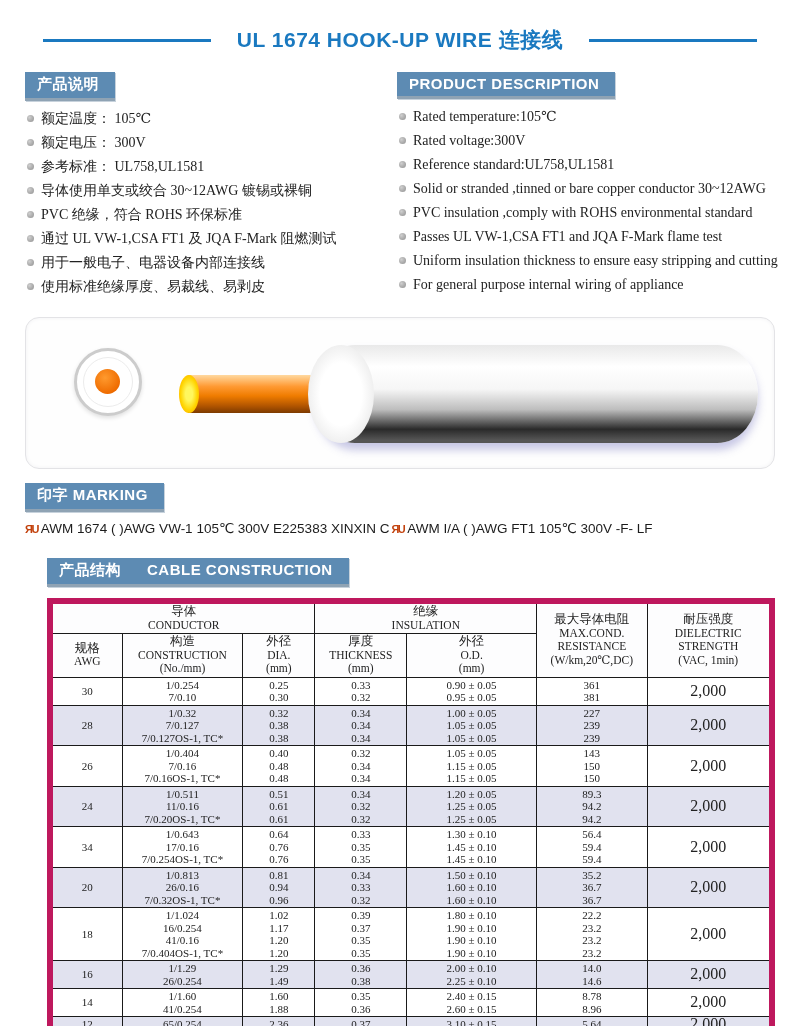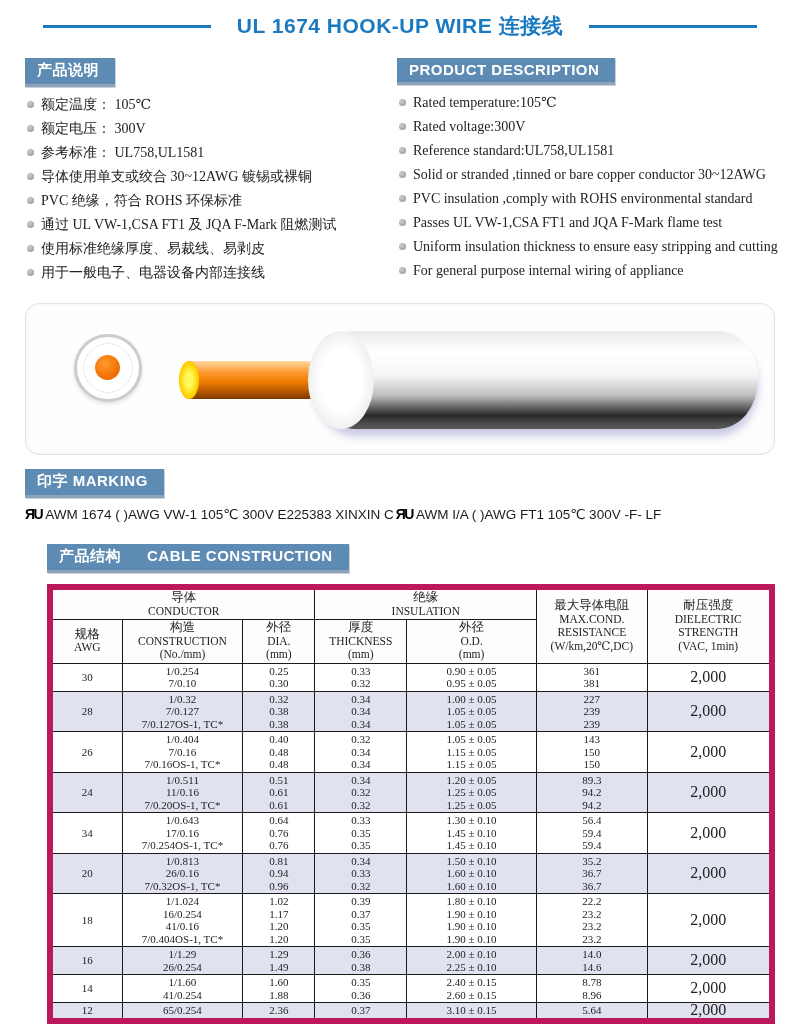--- a/index.html
+++ b/index.html
@@ -1,20 +1,20 @@
 <!DOCTYPE html>
 <html><head>
 <meta charset="utf-8">
 <style>
   html,body{margin:0;padding:0;background:#fff;}
   .page{position:relative;width:800px;min-height:1026px;background:#fff;
         font-family:"Liberation Serif","DejaVu Serif",serif;color:#222;overflow:hidden;}
 
   
-  .title-row{display:flex;align-items:center;justify-content:center;gap:26px;padding-top:12px;}
+  .title-row{display:flex;align-items:center;justify-content:center;gap:26px;padding-top:26px;}
   .title-rule{height:3px;width:168px;background:#1a79c0;}
   .page-title{margin:0;font-family:"Liberation Sans","DejaVu Sans",sans-serif;
               font-size:21px;font-weight:bold;color:#1a79c0;letter-spacing:.5px;white-space:nowrap;}
 
   
   .sec-bar{display:inline-block;background:#5d8bb3;color:#fff;font-weight:bold;
            font-family:"Liberation Sans","DejaVu Sans",sans-serif;
            padding:3px 16px 4px 12px;font-size:15px;letter-spacing:.5px;
            border-bottom:3px solid #8fa3b4;box-shadow:1px 1px 0 #c7d2dc;}
   .sec-bar .gap{display:inline-block;width:26px;}
@@ -48,21 +48,21 @@
               border-radius:50px/60px;
               background:linear-gradient(to bottom,#e9e9e9 0%,#ffffff 22%,#f6f6f6 45%,#bdbdbd 66%,#2a2a2a 86%,#555 97%);
               box-shadow:0 7px 9px rgba(110,110,190,.38);}
   .insulation-face{position:absolute;left:-6px;top:0;width:66px;height:98px;border-radius:50%;
               background:radial-gradient(ellipse at center,#ffffff 45%,#ededed 75%,#d4d4d4 100%);}
 
   
   .marking-sec{margin:14px 0 0 25px;}
   .marking-line{margin:8px 0 0 0;font-family:"Liberation Sans","DejaVu Sans",sans-serif;
                 font-size:13.5px;color:#1c1c1c;white-space:nowrap;}
-  .ru-mark{font-weight:900;color:#000000;letter-spacing:-1.5px;margin-right:3px;font-size:14px;}
+  .ru-mark{font-weight:900;color:#c2410c;letter-spacing:-1.5px;margin-right:3px;font-size:11px;}
   .ru-mark.second{margin-left:2px;}
 
   
   .construction-sec{margin:22px 25px 0 25px;padding-left:22px;}
   .ctable{width:100%;border-collapse:collapse;margin-top:11px;
           font-size:11px;line-height:12.5px;color:#222;table-layout:fixed;
           border:6px solid #be185d;}
   .ctable th,.ctable td{border:1px solid #1a1a1a;text-align:center;vertical-align:middle;
           padding:1px 2px;font-weight:normal;}
   .ctable thead th{background:#fdfdfe;font-size:11.5px;line-height:13.5px;}
@@ -109,25 +109,25 @@
           <li>
             <span class="dot"></span>
             <span class="btxt">PVC 绝缘，符合 ROHS 环保标准</span>
           </li>
           <li>
             <span class="dot"></span>
             <span class="btxt">通过 UL VW-1,CSA FT1 及 JQA F-Mark 阻燃测试</span>
           </li>
           <li>
             <span class="dot"></span>
+            <span class="btxt">用于一般电子、电器设备内部连接线</span>
+          </li>
+          <li>
+            <span class="dot"></span>
             <span class="btxt">使用标准绝缘厚度、易裁线、易剥皮</span>
-          </li>
-          <li>
-            <span class="dot"></span>
-            <span class="btxt">用于一般电子、电器设备内部连接线</span>
           </li>
         </ul>
     </section>
     <section class="desc-col en">
       <div class="sec-bar">PRODUCT DESCRIPTION</div>
       <ul class="desc-list" id="list-en">
           <li>
             <span class="dot"></span>
             <span class="btxt">Rated temperature:105℃</span>
           </li>

